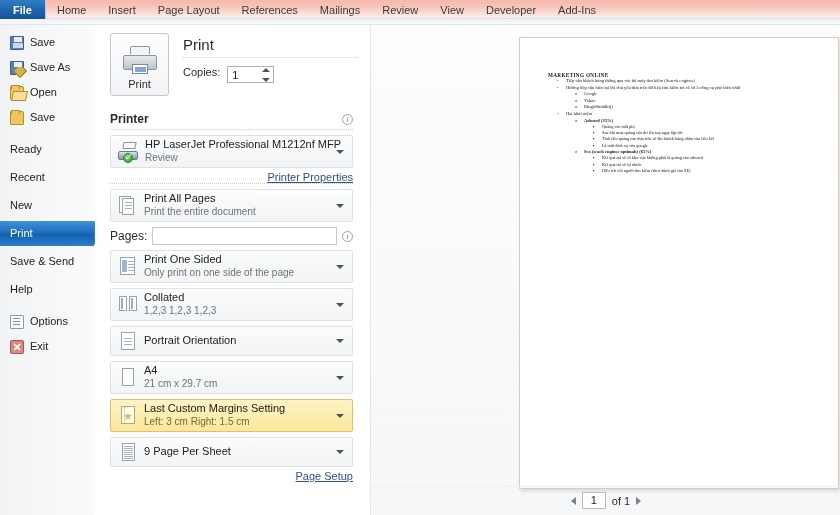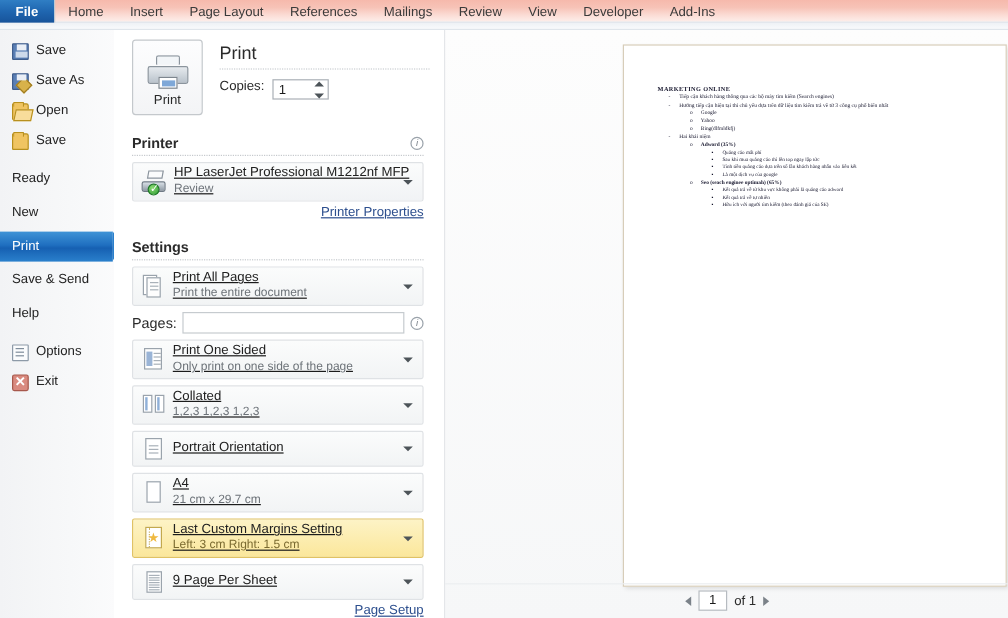--- a/index.html
+++ b/index.html
@@ -150,21 +150,21 @@
     background: linear-gradient(to bottom,#fbfcfc 0%,#f2f4f5 100%);
     border:1px solid #dfe2e5; border-radius:2px;
     display:flex; align-items:center; position:relative; cursor:default;
   }
   .opt-row.tall { height:33px; }
   .opt-row.highlight {
     background: linear-gradient(to bottom,#fdf3c6 0%,#fbe79b 100%);
     border:1px solid #e0c264;
   }
   .opt-row .oicon { width:18px; height:21px; margin:0 7px 0 8px; flex:none; position:relative; }
-  .opt-txt { display:flex; flex-direction:column; justify-content:flex-end; line-height:1.25;text-decoration:underline; }
+  .opt-txt { display:flex; flex-direction:column; justify-content:flex-end; line-height:1.25; }
   .opt-main { font-size:11px; color:#212121; }
   .opt-sub { font-size:10px; color:#6c7278; }
   .opt-row.highlight .opt-sub { color:#7a6a30; }
   .caret {
     position:absolute; right:8px; top:50%; margin-top:-2px;
     width:0;height:0;border-left:4px solid transparent;border-right:4px solid transparent;
     border-top:4px solid #4d5459;
   }
 
   
@@ -303,20 +303,23 @@
 
     <div class="nav-item">
       <span class="nav-icon ic-folder"></span>
       <span class="lbl">Save</span>
     </div>
 
     <div class="nav-sep"></div>
 
     <div class="nav-item">
       <span class="lbl">Ready</span>
+    </div>
+    <div class="nav-item gap">
+      <span class="lbl">Recent</span>
     </div>
     <div class="nav-item gap">
       <span class="lbl">New</span>
     </div>
     <div class="nav-item selected gap">
       <span class="lbl">Print</span>
     </div>
     <div class="nav-item gap">
       <span class="lbl">Save &amp; Send</span>
     </div>
@@ -379,23 +382,20 @@
         <span class="opt-main">HP LaserJet Professional M1212nf MFP</span>
         <span class="opt-sub">Review</span>
       </span>
       <span class="caret"></span>
     </div>
 
     <div class="links">
       <span class="link">Printer Properties</span>
     </div>
 
-    <div class="sec-head">
-      <span>Settings</span>
-    </div>
     <div class="sec-rule"></div>
 
     <div class="opt-row tall">
       <span class="oicon i-allpages">
         <span class="doc d1"></span>
           <span class="doc d2"></span>
           <span class="lines"></span>
       </span>
       <span class="opt-txt">
         <span class="opt-main">Print All Pages</span>

